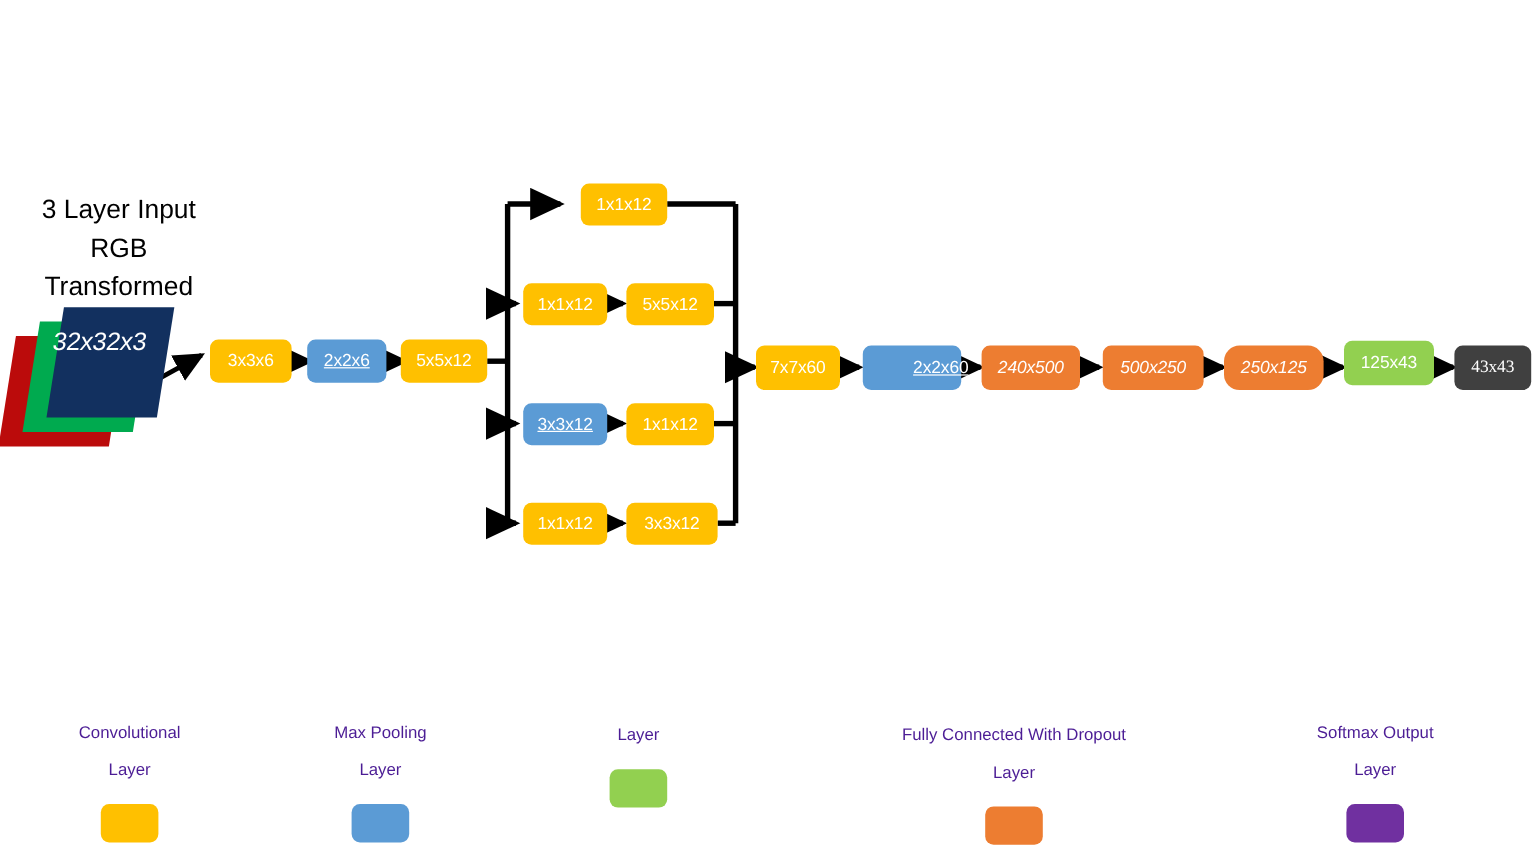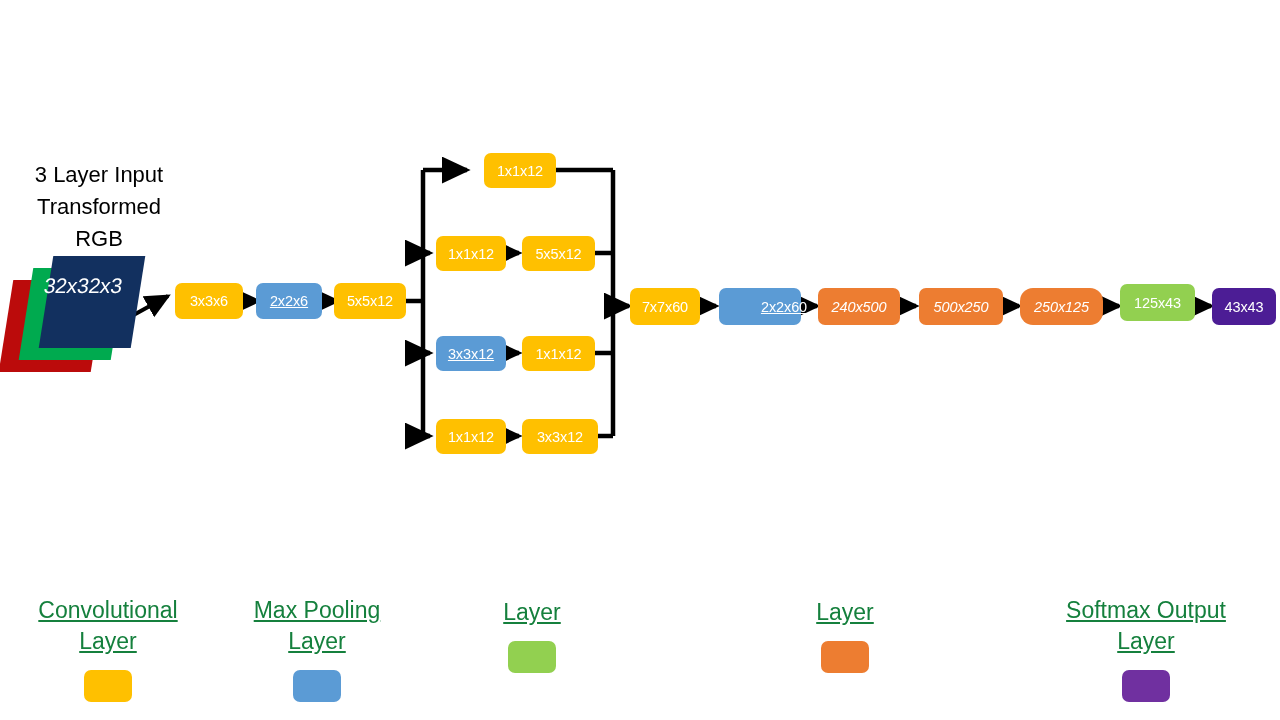--- a/index.html
+++ b/index.html
@@ -88,32 +88,31 @@
     font-size: 14.5px;
     letter-spacing: -0.1px;
     box-sizing: border-box;
     white-space: nowrap;
     text-align: center;
   }
   .node.conv      { background: #FFC000; }
   .node.pool      { background: #5B9BD5; text-decoration: underline; }
   .node.fc        { background: #92D050; }
   .node.dropout   { background: #ED7D31; font-style: italic; }
-  .node.softmax   { background: #4c1d95; }
+  .node.softmax   { background: #404040; font-family: Liberation Serif, serif; }
 
   
   .legend-item {
     position: absolute;
     text-align: center;
   }
   .legend-label {
-    font-size: 23px;
+    font-size: 14px;
     line-height: 31px;
-    color: #15803d;
-    text-decoration: underline;
+    color: #4c1d95;
   }
   .legend-swatch {
     width: 48px;
     height: 32px;
     border-radius: 7px;
     margin: 13px auto 0 auto;
   }
   .sw-conv    { background: #FFC000; }
   .sw-pool    { background: #5B9BD5; }
   .sw-fc      { background: #92D050; }
@@ -172,22 +171,22 @@
     <line x1="801" y1="306" x2="817" y2="306" stroke="#000000" stroke-width="4.5" marker-end="url(#arrow)"></line>
     <line x1="900" y1="306" x2="916" y2="306" stroke="#000000" stroke-width="4.5" marker-end="url(#arrow)"></line>
     <line x1="1003" y1="306" x2="1019" y2="306" stroke="#000000" stroke-width="4.5" marker-end="url(#arrow)"></line>
     <line x1="1103" y1="306" x2="1119" y2="306" stroke="#000000" stroke-width="4.5" marker-end="url(#arrow)"></line>
     <line x1="1195" y1="306" x2="1211" y2="306" stroke="#000000" stroke-width="4.5" marker-end="url(#arrow)"></line>
   </g>
 </svg>
 
 <div class="diagram-title">
   <div>3 Layer Input</div>
+  <div>RGB</div>
   <div>Transformed</div>
-  <div>RGB</div>
 </div>
 
 <div class="input-stack">
   <div class="sheet sheet-red"></div>
   <div class="sheet sheet-green"></div>
   <div class="sheet sheet-navy"></div>
   <div class="sheet-label">32x32x3</div>
 </div>
 
 <div class="node conv" style="left:175px;  top:283px; width:68px; height:36px;">3x3x6</div>
@@ -224,20 +223,21 @@
   <div class="legend-label">Layer</div>
   <div class="legend-swatch sw-pool"></div>
 </div>
 
 <div class="legend-item" style="left:438px; top:597px; width:188px;">
   <div class="legend-label">Layer</div>
   <div class="legend-swatch sw-fc"></div>
 </div>
 
 <div class="legend-item" style="left:665px; top:597px; width:360px;">
+  <div class="legend-label">Fully Connected With Dropout</div>
   <div class="legend-label">Layer</div>
   <div class="legend-swatch sw-drop"></div>
 </div>
 
 <div class="legend-item" style="left:1040px; top:595px; width:212px;">
   <div class="legend-label">Softmax Output</div>
   <div class="legend-label">Layer</div>
   <div class="legend-swatch sw-soft"></div>
 </div>
 

